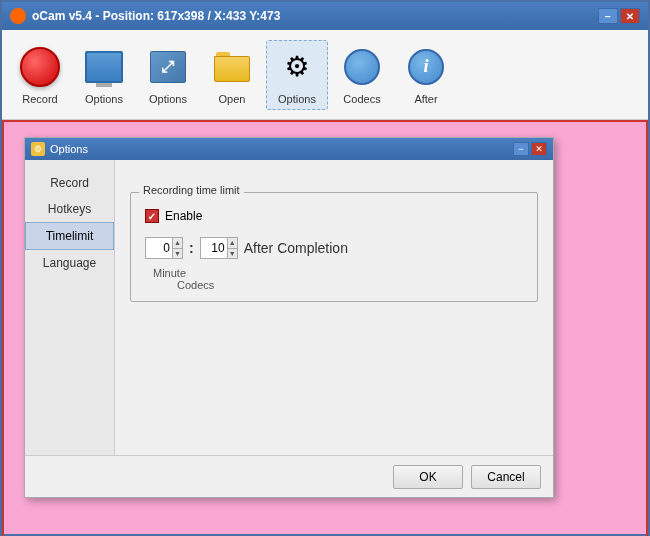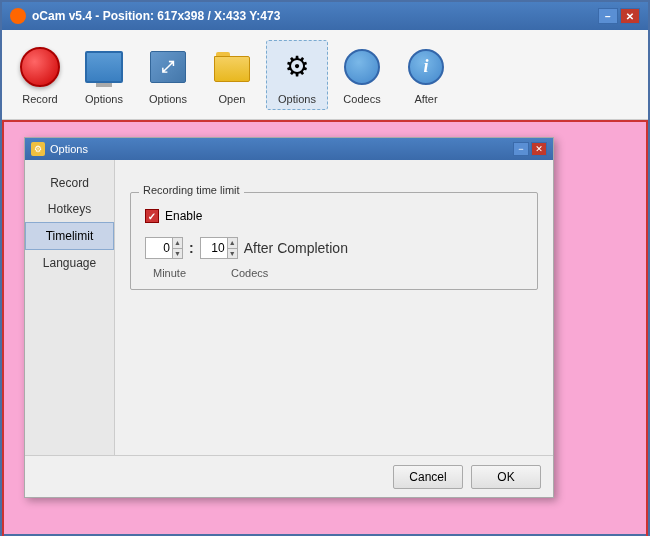--- a/index.html
+++ b/index.html
@@ -560,28 +560,28 @@
                 <span class="colon">:</span>
                 <div class="spinbox">
                   <input type="text" value="10" style="">
                   <div class="spinbox-arrows">
                     <div class="spin-btn">▲</div>
                     <div class="spin-btn">▼</div>
                   </div>
                 </div>
                 <span class="after-completion">After Completion</span>
               </div>
-              <div style="display:flex; gap:0; margin-left: 4px;">
+              <div style="display:flex; gap:0; margin-left: 4px; flex-direction: column;">
                 <span class="time-label time-label-minute">Minute</span>
                 <span class="time-label time-label-second">Codecs</span>
               </div>
             </div>
           </div>
         </div>
 
         <div class="dialog-footer">
+          <button class="dialog-btn">OK</button>
           <button class="dialog-btn">Cancel</button>
-          <button class="dialog-btn">OK</button>
         </div>
       </div>
     </div>
   </div>
 </div>
 
 </body></html>

